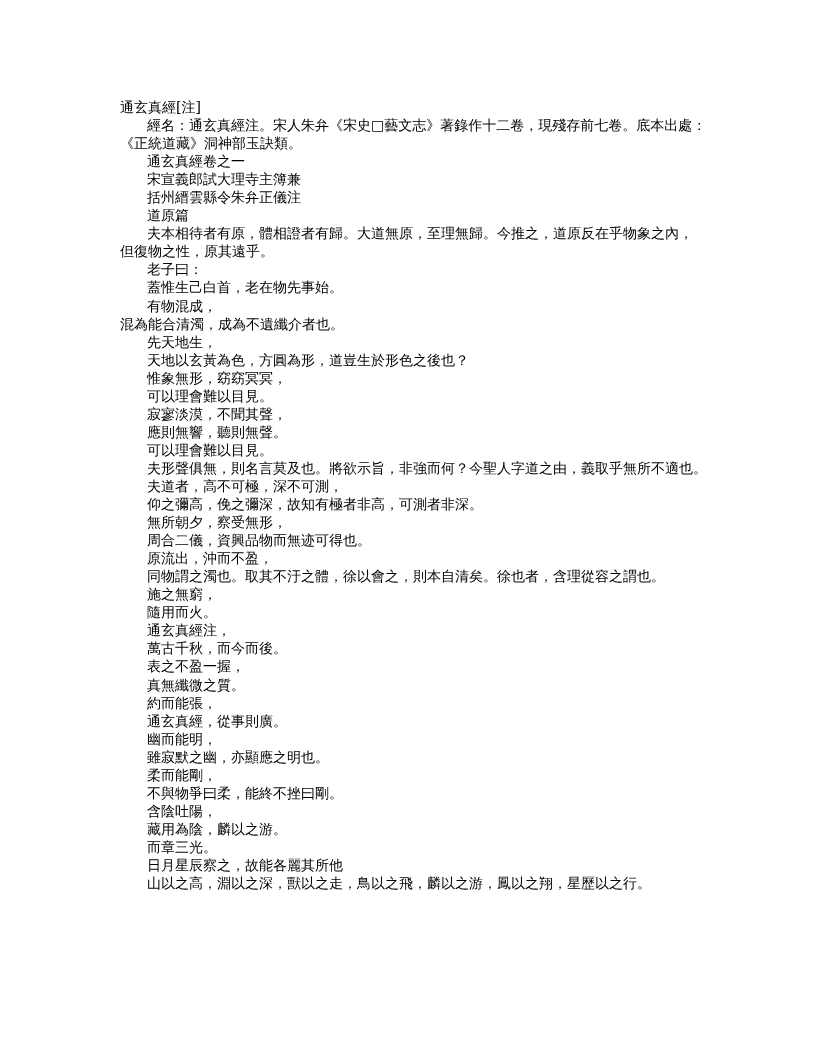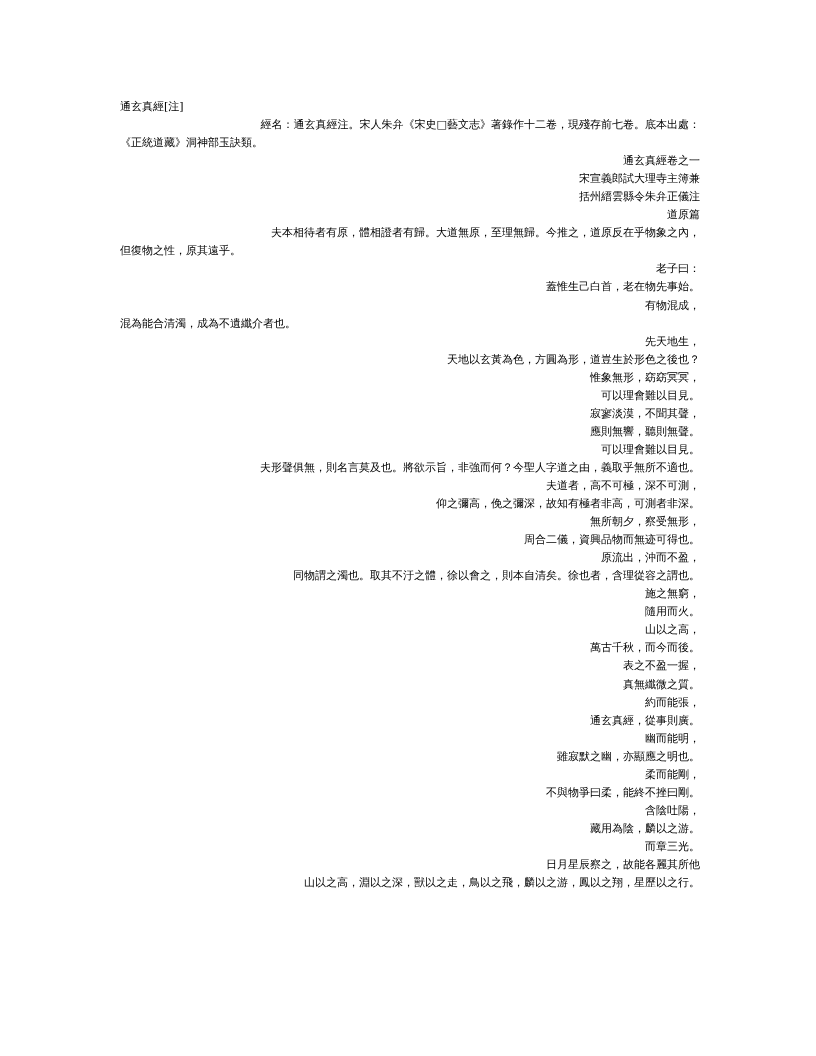--- a/index.html
+++ b/index.html
@@ -13,31 +13,30 @@
     position: relative;
     overflow: hidden;
   }
   .page {
     position: absolute;
     left: 120px;
     top: 98px;
     width: 580px;
     color: #000000;
     font-family: "DejaVu Serif", "Liberation Serif", serif;
-    font-size: 11px;
+    font-size: 14px;
     line-height: 18.05px;
   }
   .line {
     margin: 0;
     white-space: nowrap;
     height: 18.05px;
   }
   .indent {
     padding-left: 27px;
-    text-align: right;
   }
 </style>
 </head>
 <body>
 
 <div class="page">
   <p class="line">通玄真經[注]</p>
   <div id="lines">
       <p class="line indent">經名：通玄真經注。宋人朱弁《宋史□藝文志》著錄作十二卷，現殘存前七卷。底本出處：</p>
       <p class="line">《正統道藏》洞神部玉訣類。</p>
@@ -60,21 +59,21 @@
       <p class="line indent">可以理會難以目見。</p>
       <p class="line indent">夫形聲俱無，則名言莫及也。將欲示旨，非強而何？今聖人字道之由，義取乎無所不適也。</p>
       <p class="line indent">夫道者，高不可極，深不可測，</p>
       <p class="line indent">仰之彌高，俛之彌深，故知有極者非高，可測者非深。</p>
       <p class="line indent">無所朝夕，察受無形，</p>
       <p class="line indent">周合二儀，資興品物而無迹可得也。</p>
       <p class="line indent">原流出，沖而不盈，</p>
       <p class="line indent">同物謂之濁也。取其不汙之體，徐以會之，則本自清矣。徐也者，含理從容之謂也。</p>
       <p class="line indent">施之無窮，</p>
       <p class="line indent">隨用而火。</p>
-      <p class="line indent">山以之高，</p>
+      <p class="line indent">通玄真經注，</p>
       <p class="line indent">萬古千秋，而今而後。</p>
       <p class="line indent">表之不盈一握，</p>
       <p class="line indent">真無纖微之質。</p>
       <p class="line indent">約而能張，</p>
       <p class="line indent">通玄真經，從事則廣。</p>
       <p class="line indent">幽而能明，</p>
       <p class="line indent">雖寂默之幽，亦顯應之明也。</p>
       <p class="line indent">柔而能剛，</p>
       <p class="line indent">不與物爭曰柔，能終不挫曰剛。</p>
       <p class="line indent">含陰吐陽，</p>

